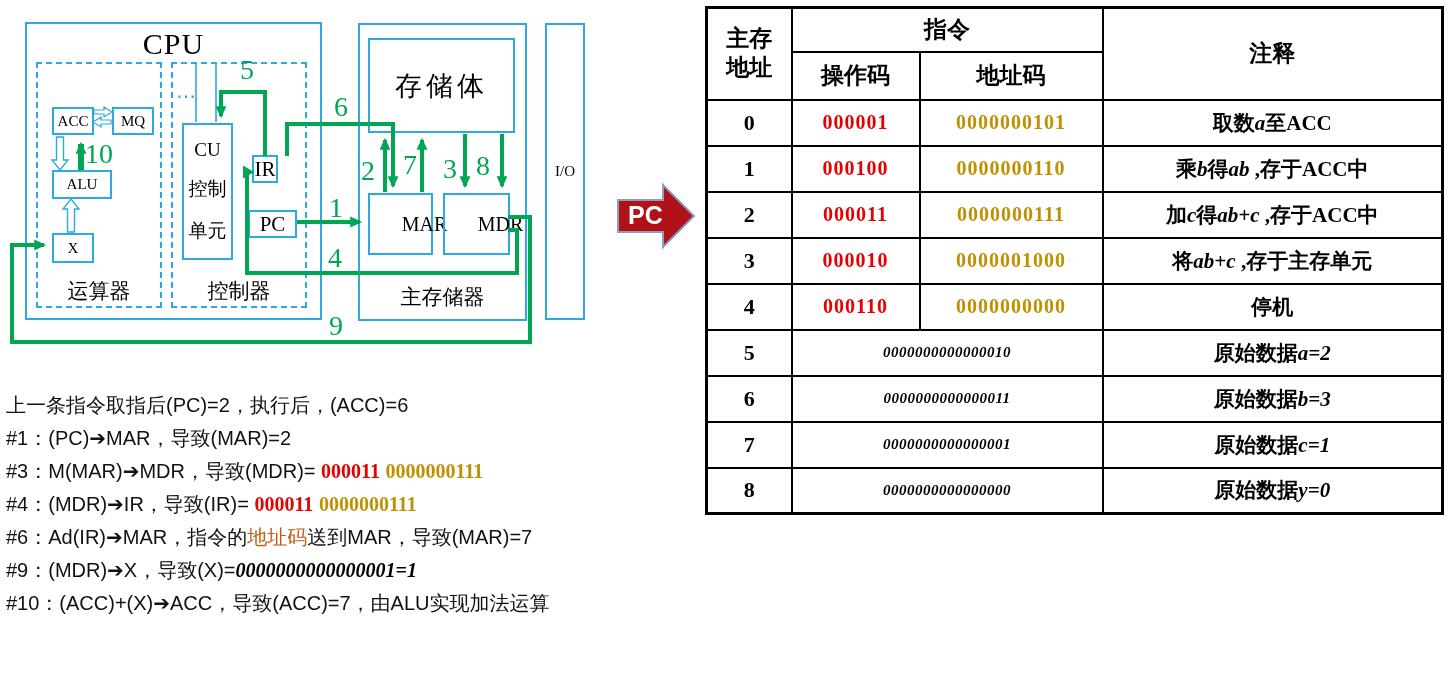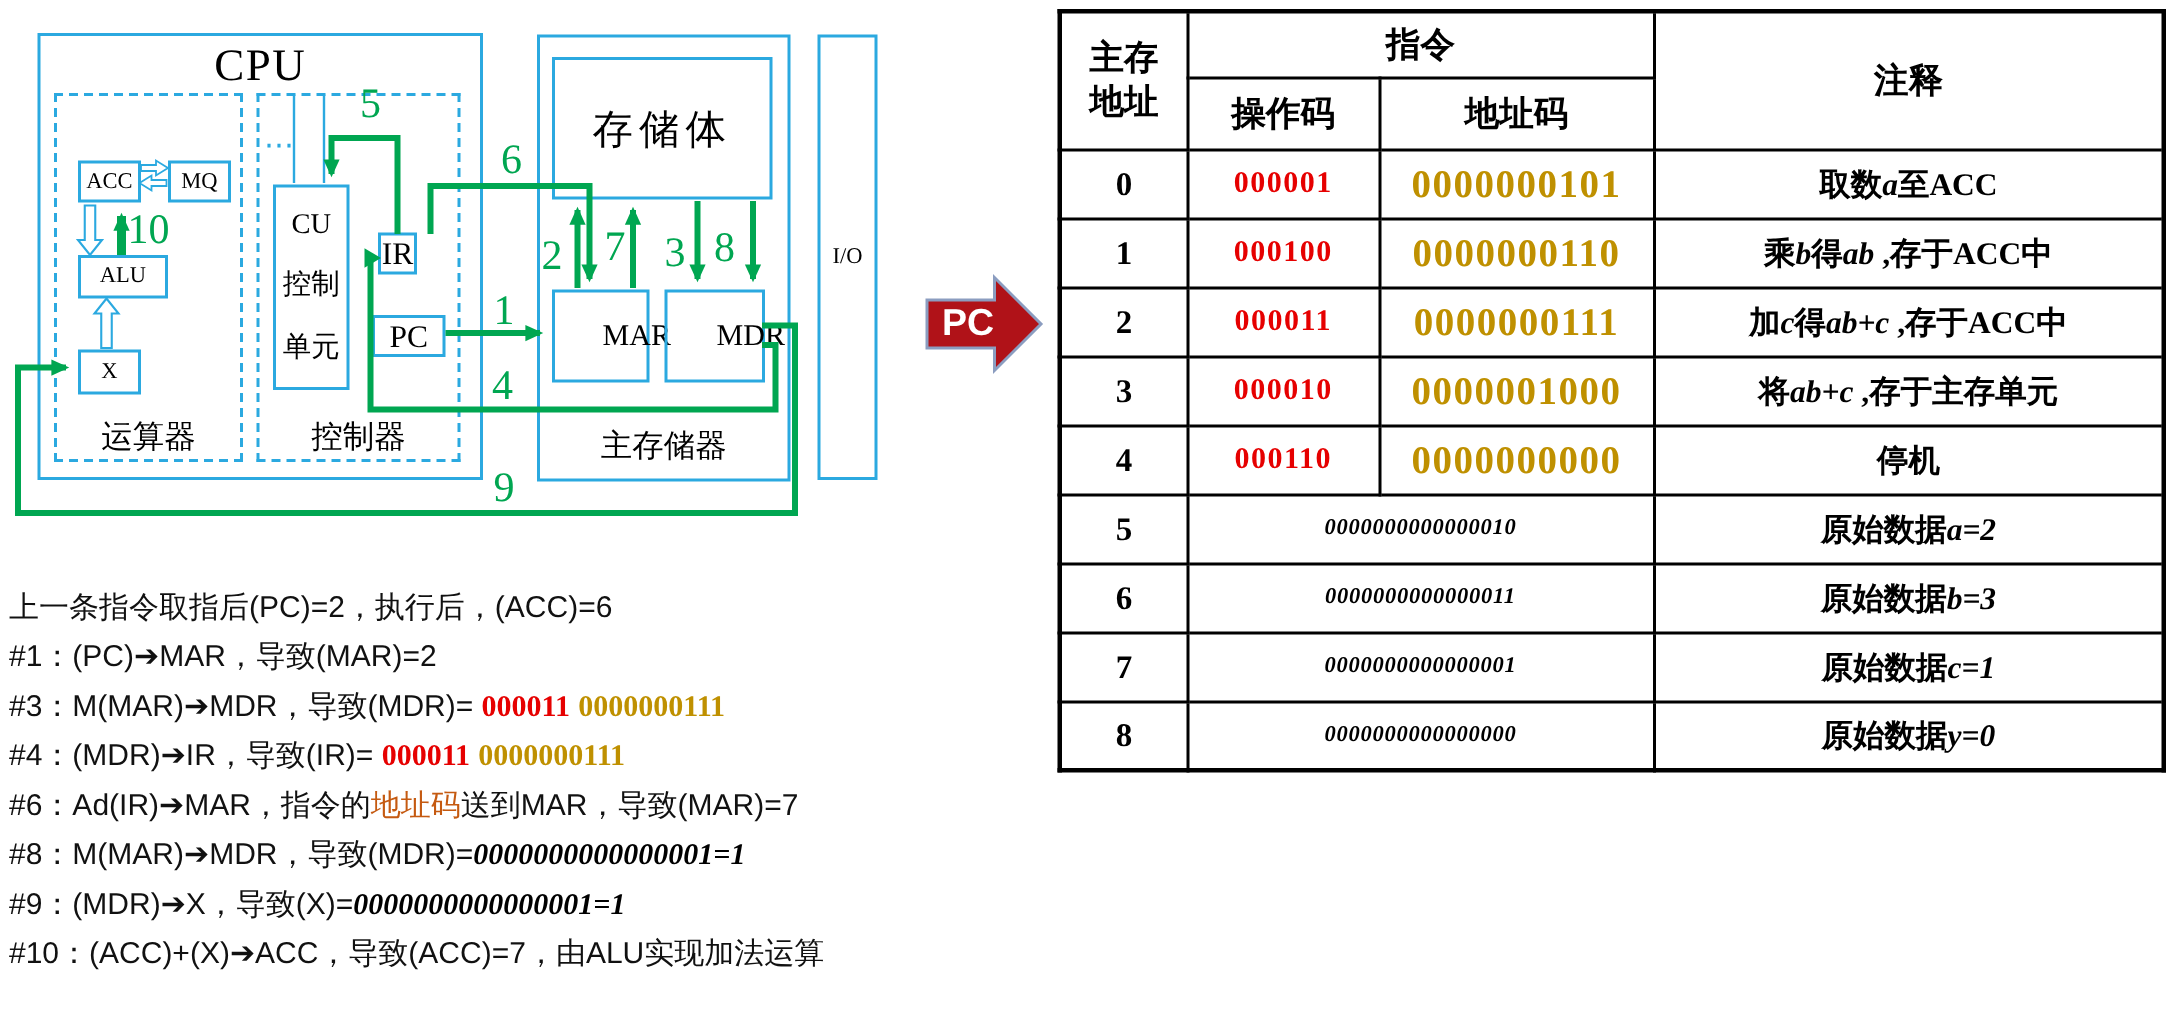--- a/index.html
+++ b/index.html
@@ -30,21 +30,21 @@
   
   .memtable{position:absolute;left:705px;top:6px;border-collapse:collapse;table-layout:fixed;
             font-family:"Liberation Serif","DejaVu Serif",serif;}
   .memtable th,.memtable td{border:2px solid #000;text-align:center;vertical-align:middle;
             padding:0;font-weight:bold;overflow:hidden;}
   .memtable{border:3px solid #000;}
   .memtable th{font-size:23px;}
   .memtable .haddr span{display:block;line-height:1.25;}
   .c-addr{font-size:22px;}
   .c-op{color:var(--red);font-size:20px;letter-spacing:1px;}
-  .c-ac{color:var(--gold);font-size:26px;letter-spacing:1px;}
+  .c-ac{color:var(--gold);font-size:20px;letter-spacing:1px;}
   .c-data{font-style:italic;font-size:15px;letter-spacing:.5px;margin-left:47px;}
   .c-cmt{font-size:21px;}
   .iv{font-style:italic;}
   
   .notes{position:absolute;left:6px;top:390px;width:920px;
          font-family:"Liberation Sans","DejaVu Sans",sans-serif;font-size:20px;color:var(--ink);}
   .note-line{height:33px;line-height:30px;white-space:nowrap;}
   .red-num{color:var(--red);font-family:"Liberation Serif","DejaVu Serif",serif;font-weight:bold;font-size:20px;}
   .gold-num{color:var(--gold);font-family:"Liberation Serif","DejaVu Serif",serif;font-weight:bold;font-size:20px;}
   .red-word{color:var(--red);}
@@ -207,18 +207,17 @@
         </tr>
       </tbody>
   </table>
 
   <div class="notes">
       <div class="note-line"><span>上一条指令取指后(PC)=2，执行后，(ACC)=6</span></div>
       <div class="note-line"><span>#1：(PC)➔MAR，导致(MAR)=2</span></div>
       <div class="note-line"><span>#3：M(MAR)➔MDR，导致(MDR)= </span><span class="red-num">000011</span><span> </span><span class="gold-num">0000000111</span></div>
       <div class="note-line"><span>#4：(MDR)➔IR，导致(IR)= </span><span class="red-num">000011</span><span> </span><span class="gold-num">0000000111</span></div>
       <div class="note-line"><span>#6：Ad(IR)➔MAR，指令的</span><span class="orange-word">地址码</span><span>送到MAR，导致(MAR)=7</span></div>
-      <div class="note-line"><span>#8：M(MAR)➔MDR，导致(MDR)=</span><span class="bin">0000000000000001=1</span></div>
       <div class="note-line"><span>#9：(MDR)➔X，导致(X)=</span><span class="bin">0000000000000001=1</span></div>
       <div class="note-line"><span>#10：(ACC)+(X)➔ACC，导致(ACC)=7，由ALU实现加法运算</span></div>
     </div>
 
 </div>
 
 </body></html>

